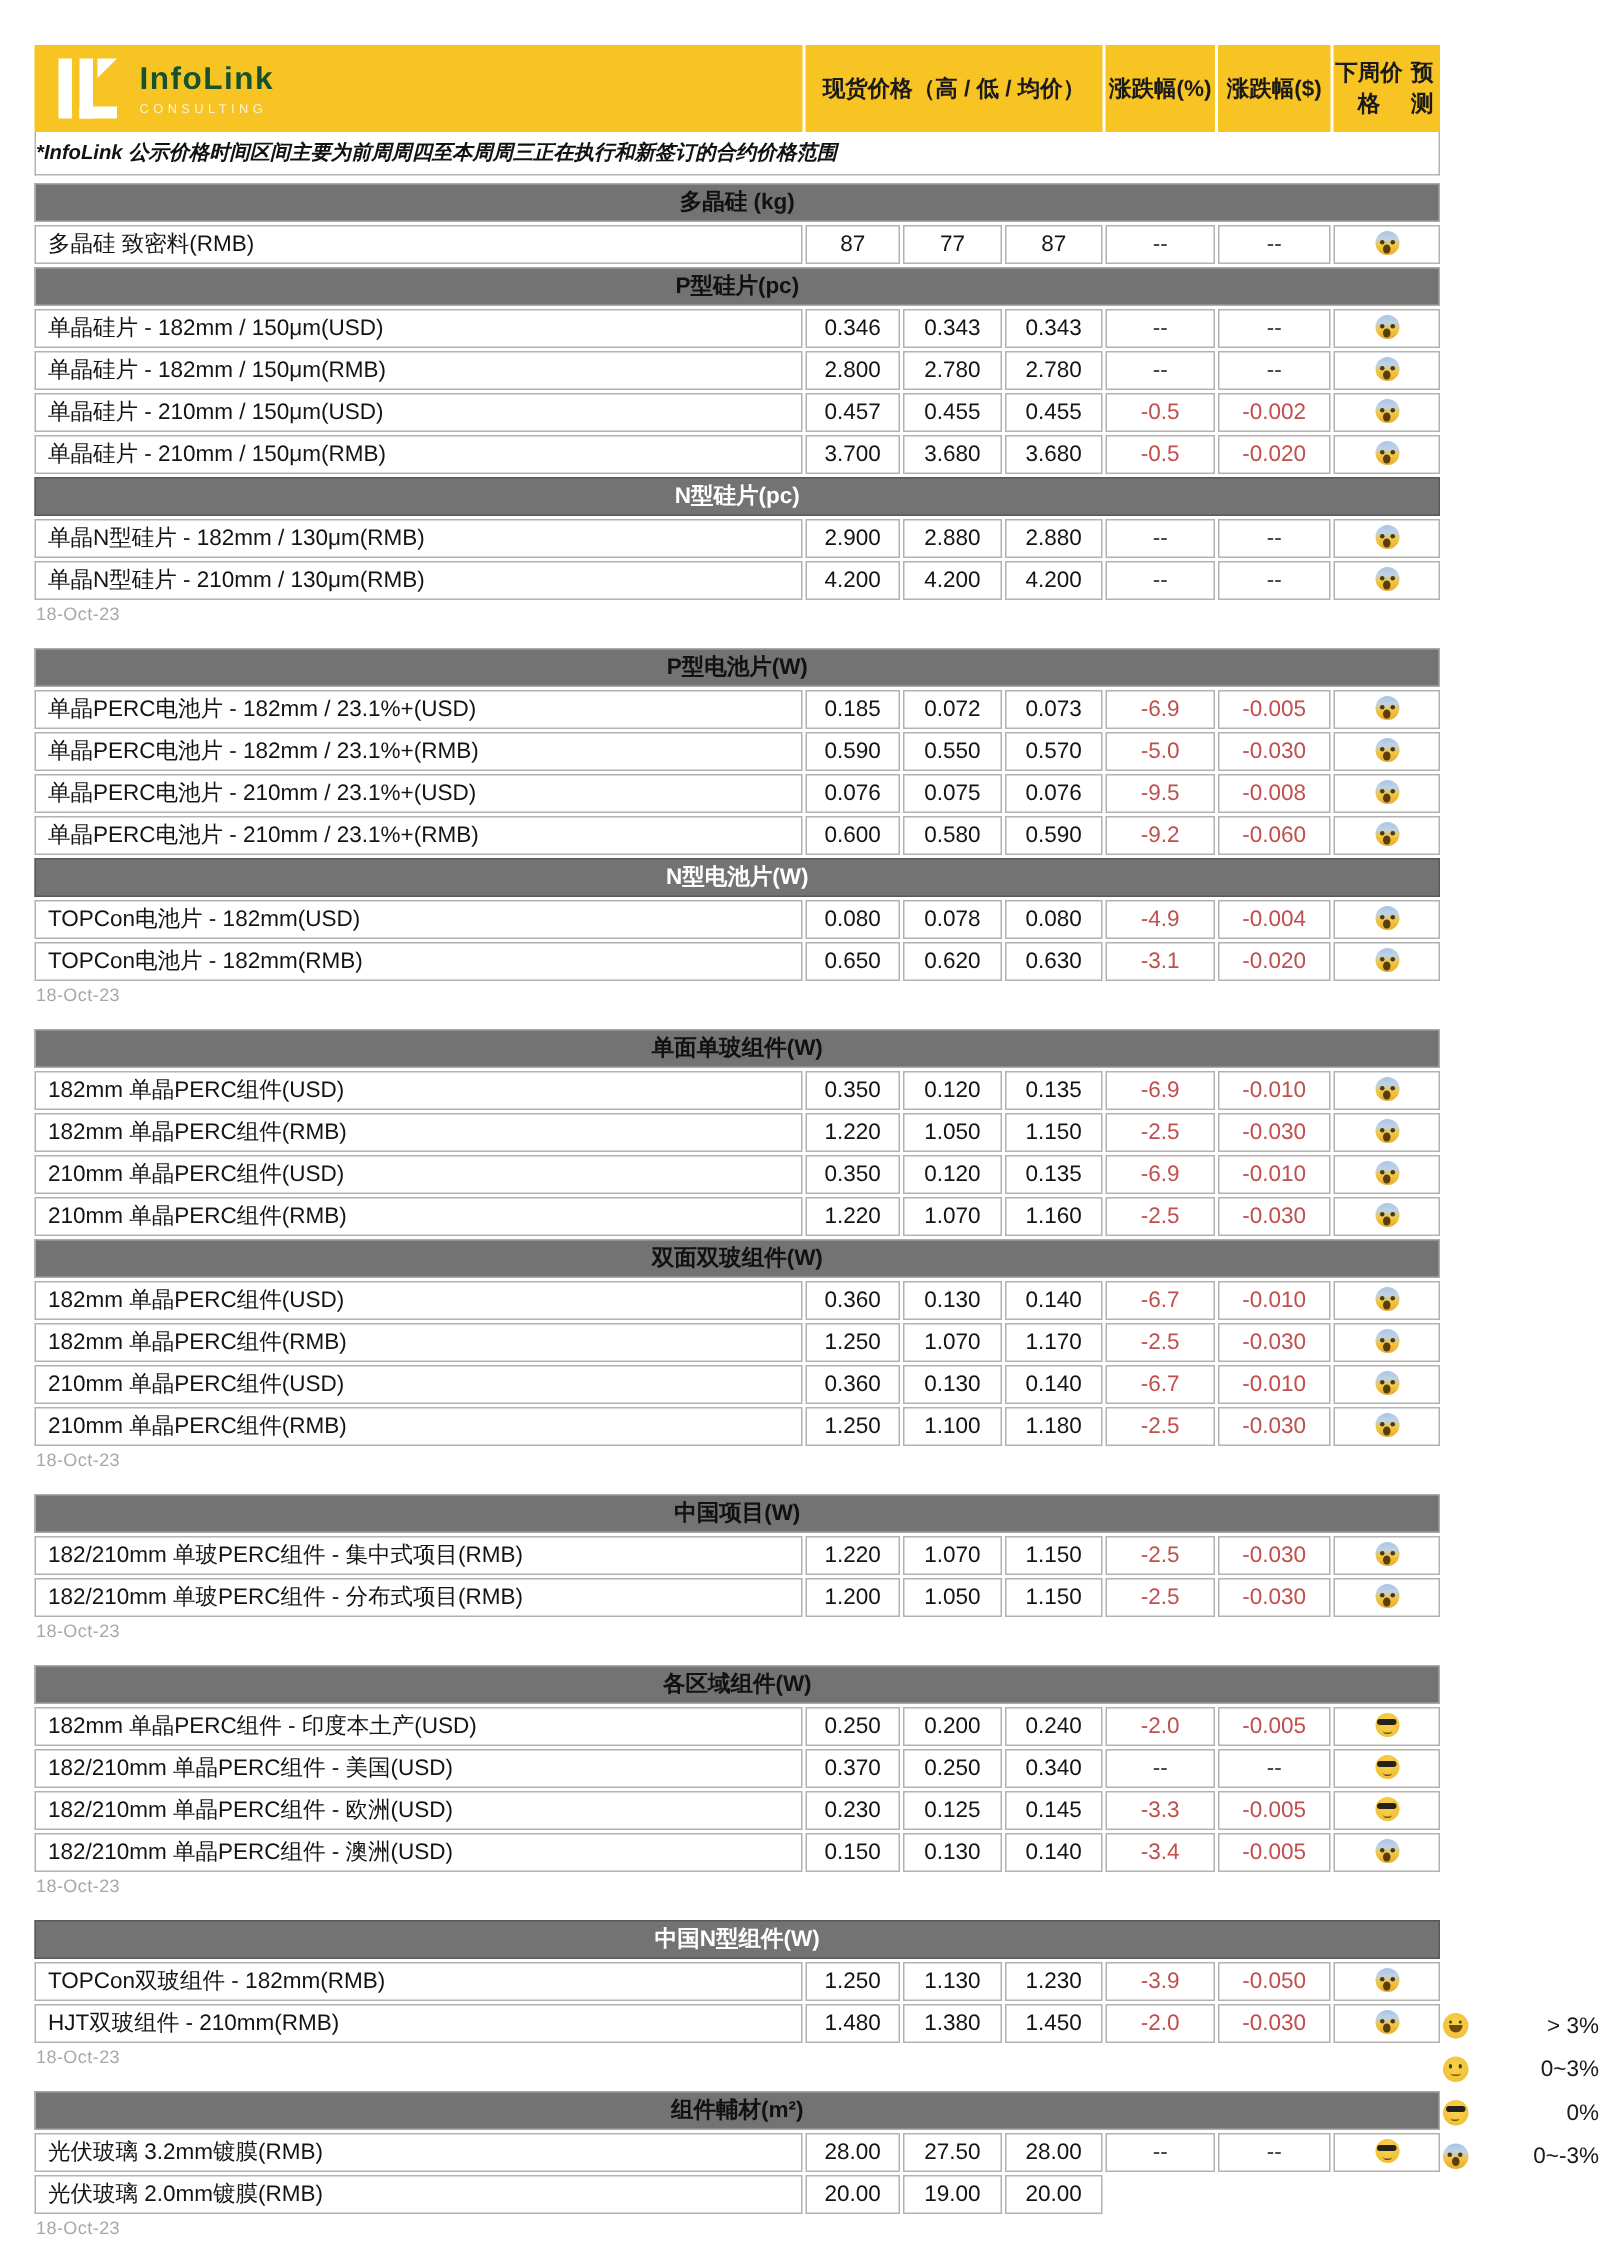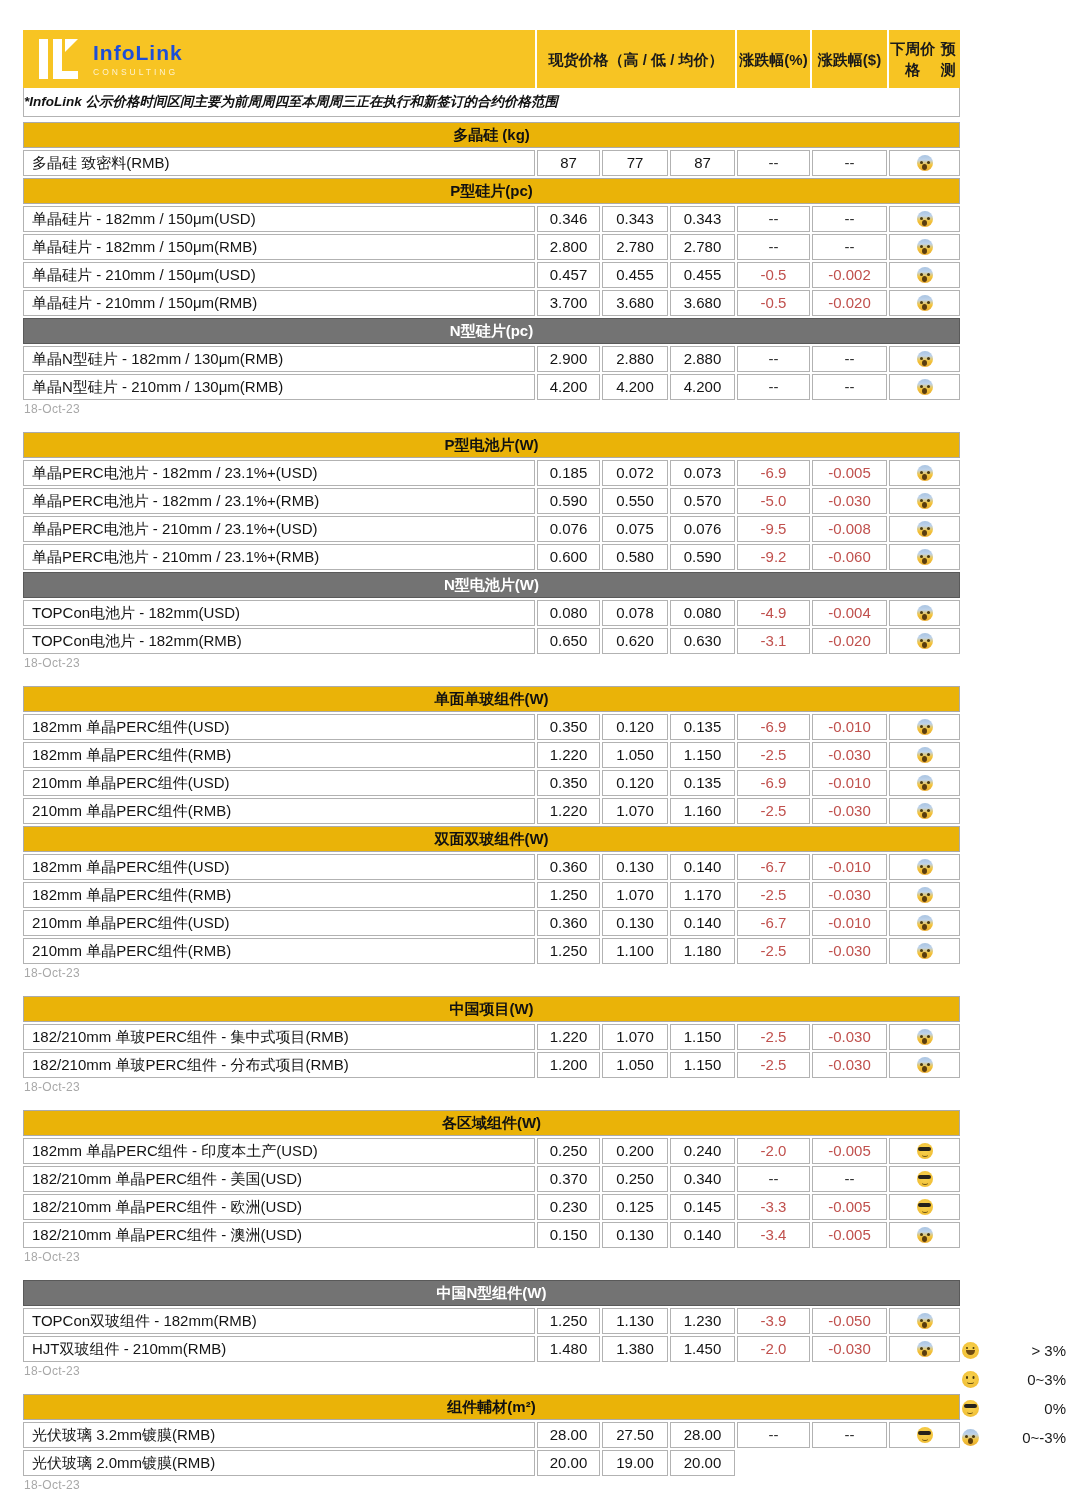--- a/index.html
+++ b/index.html
@@ -10,33 +10,33 @@
 
   
   .top-header { display:flex; height:58px; background:#F7C423; }
   .cell-logo { width:512px; display:flex; align-items:center; padding-left:16px; }
   .logo-mark { position:relative; width:44px; height:44px; margin-right:10px; }
   .lm-i   { position:absolute; left:0;  top:2px;  width:9px;  height:40px; background:#fff; }
   .lm-l   { position:absolute; left:14px; top:2px; width:9px; height:40px; background:#fff; }
   .lm-foot{ position:absolute; left:14px; top:34px; width:25px; height:8px; background:#fff; }
   .lm-flag{ position:absolute; left:26px; top:2px; width:0; height:0;
             border-top:13px solid #fff; border-right:13px solid transparent; }
-  .brand-text .brand { color:#1d4ed8; font-size:21px; font-weight:bold; letter-spacing:1px; }
+  .brand-text .brand { color:#14532d; font-size:21px; font-weight:bold; letter-spacing:1px; }
   .brand-text .sub   { color:rgba(255,255,255,.78); font-size:8.5px; letter-spacing:3px; margin-top:2px; }
   .hcol { border-left:2px solid #fff; display:flex; flex-direction:row; justify-content:center;
           align-items:center; text-align:center; font-weight:bold; color:#1a1a1a; font-size:15px; line-height:21px; }
   .hcol-spot { width:200px; } .hcol-pct { width:75px; } .hcol-usd { width:77px; } .hcol-fc { width:73px; }
 
   
   .note-bar { height:29px; line-height:27px; font-size:13.5px; font-weight:bold;
               color:#111; border:1px solid #b3b3b3; border-top:none; margin-bottom:5px; background:#fff;font-style:italic; }
 
   
   .section-header { height:26px; line-height:24px; text-align:center; font-size:15px; font-weight:bold;
-                    margin-bottom:2px; border:1px solid #ababab; background:#eab308; color:#111; }
+                    margin-bottom:2px; border:1px solid #ababab; background:#737373; color:#111; }
   .section-header.dark { background:#737373; border-color:#595959; color:#fff; }
   .t-row { display:grid; grid-template-columns:512px 63px 66px 65px 73px 75px 71px; column-gap:2px; margin-bottom:2px; }
   .t-cell { border:1px solid #b2b2b2; background:#fff; height:26px; line-height:24px; font-size:15px;
             color:#141414; text-align:center; overflow:hidden; white-space:nowrap; }
   .t-cell.label { text-align:left; padding-left:8px; }
   .t-cell.neg  { color:#C0504D; }
   .t-cell.dash { color:#333; }
   .t-cell.ghost { border:none; background:transparent; }
   .date-label { font-size:12px; color:#a8a8a8; margin:2px 0 16px 1px; letter-spacing:.3px; }
 

